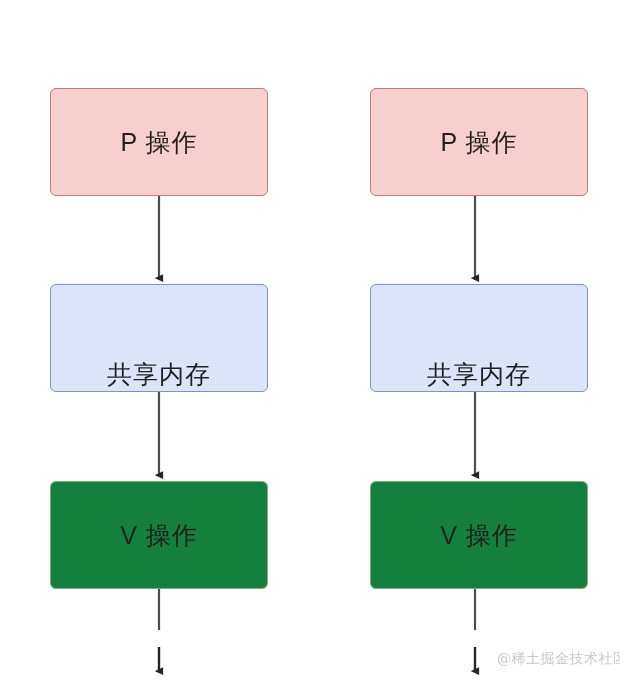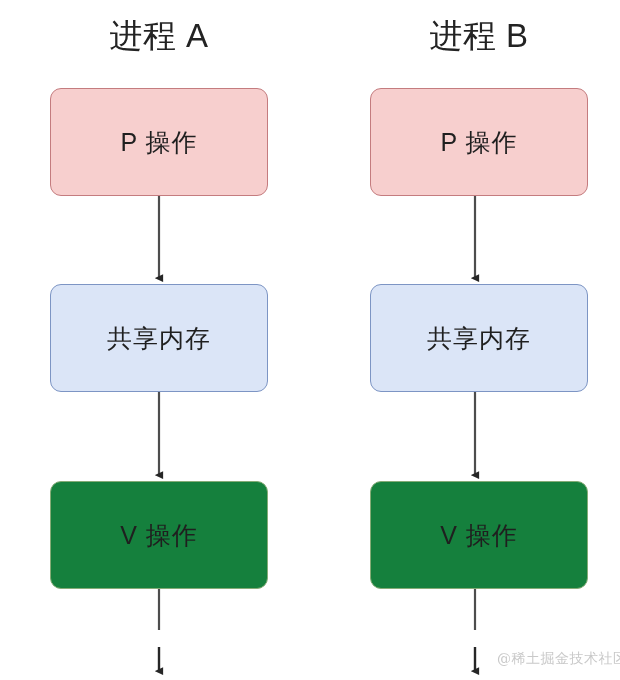--- a/index.html
+++ b/index.html
@@ -25,38 +25,39 @@
     line-height: 40px;
     color: #232323;
     font-weight: 400;
     letter-spacing: 0.5px;
     white-space: nowrap;
   }
   .node {
     position: absolute;
     width: 218px;
     height: 108px;
-    border-radius: 11px;
+    border-radius: 6px;
     border-width: 1.6px;
     border-style: solid;
     box-sizing: border-box;
     display: flex;
     align-items: center;
     justify-content: center;
     font-size: 25px;
     color: #1f1f1f;
     letter-spacing: 1px;
   }
   .node.pink {
     background: #f7cfce;
     border-color: #c47c7f;
   }
   .node.blue {
     background: #dbe5f7;
     border-color: #7d95c4;
+    align-items: flex-end;
   }
   .node.green {
     background: #15803d;
     border-color: #85ab76;
   }
   .node-label {
     pointer-events: none;
   }
   .edge {
     position: absolute;
@@ -68,22 +69,20 @@
     letter-spacing: 0.5px;
     white-space: nowrap;
     font-family: "DejaVu Serif", "Liberation Serif", serif;
   }
 </style>
 </head>
 <body>
 
 <div id="canvas">
 
-  <div class="col-title" style="left:50px; top:16px;">进程 A</div>
-  <div class="col-title" style="left:370px; top:16px;">进程 B</div>
 
   <svg class="edge" style="left:0; top:0;" width="620" height="680">
     <defs>
       <marker id="arrowhead" markerWidth="9" markerHeight="9" refX="5.4" refY="4.5" orient="auto" markerUnits="userSpaceOnUse">
         <path d="M0.6,0.4 L8.4,0.4 L4.5,8.6 Z" fill="#262626"></path>
       </marker>
     </defs>
 
     <g>
       <line x1="159" y1="196" x2="159" y2="279" stroke="#4d4d4d" stroke-width="2.2" marker-end="url(#arrowhead)"></line>

